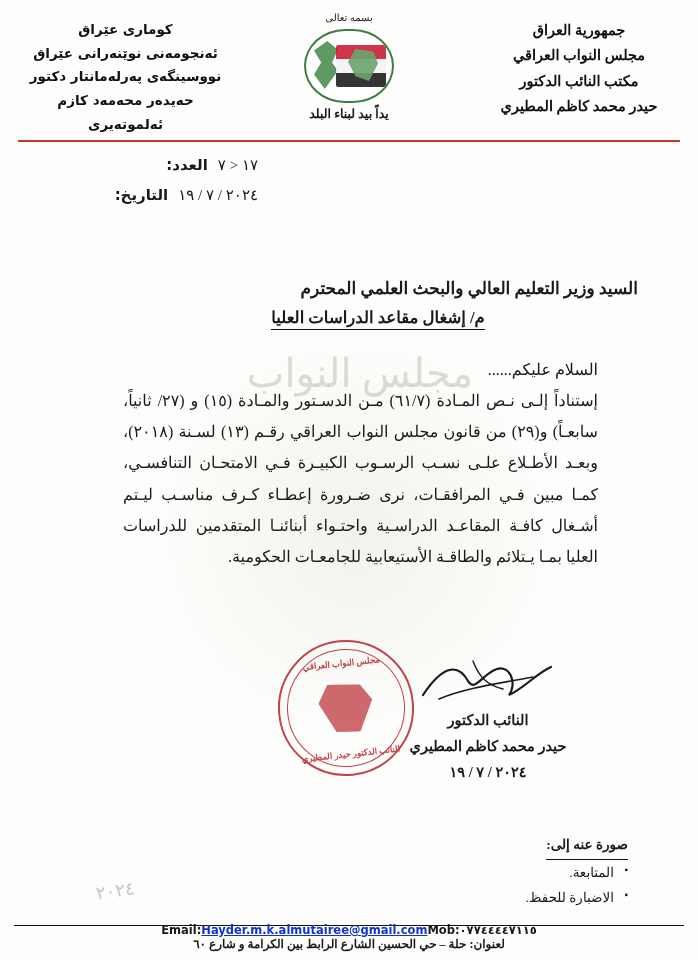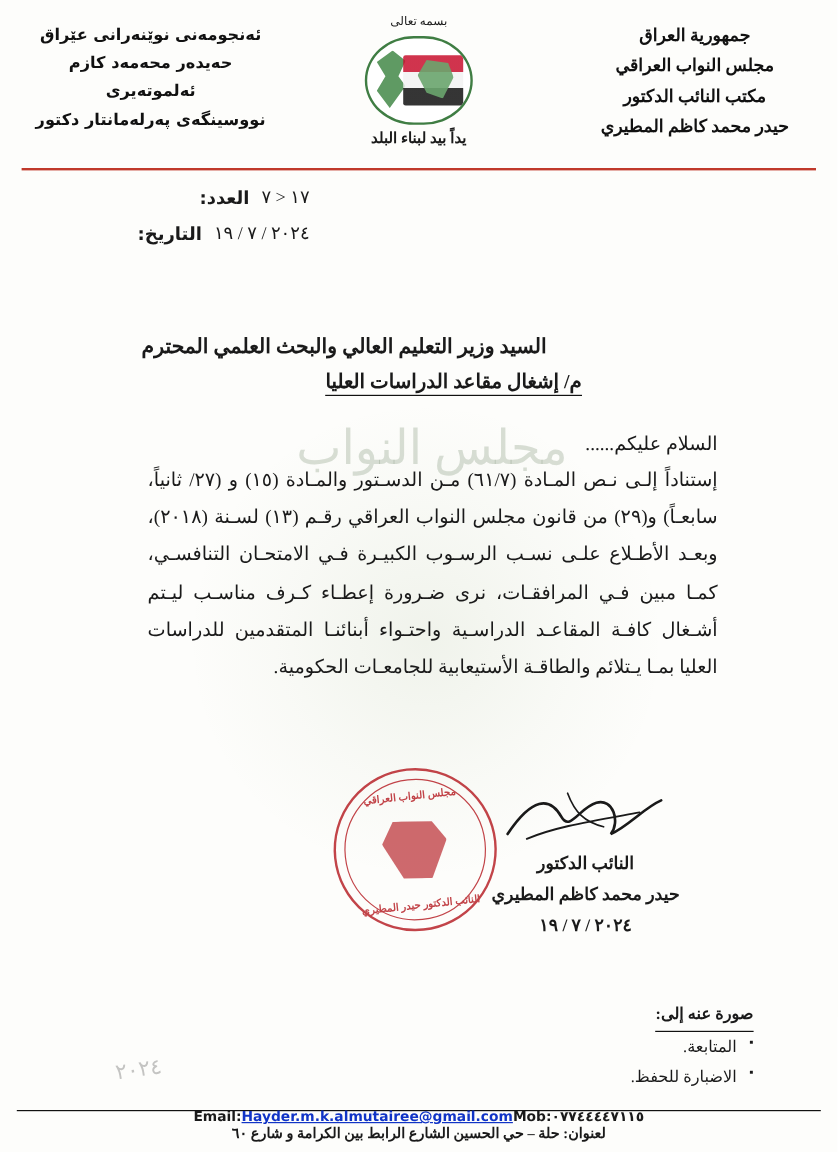--- a/index.html
+++ b/index.html
@@ -153,21 +153,21 @@
   }
   .meta-label { font-weight: bold; }
   .meta-value { font-family: "Liberation Serif", serif; }
 
   
   .to-line {
     position: absolute;
     top: 278px;
     right: 60px;
     width: 520px;
-    text-align: left;
+    text-align: right;
     font-size: 17px;
     font-weight: bold;
   }
   .subject {
     position: absolute;
     top: 308px;
     right: 60px;
     width: 520px;
     text-align: center;
     font-size: 16.5px;
@@ -334,23 +334,24 @@
       <div class="basmala">بسمه تعالى</div>
       <div class="emblem">
         <div class="eagle"></div>
         <div class="flag"></div>
         <div class="map"></div>
       </div>
       <div class="slogan">يداً بيد لبناء البلد</div>
     </div>
 
     <div class="hdr-col hdr-left">
+      <div>كوماری عێراق</div>
       <div>ئەنجومەنی نوێنەرانی عێراق</div>
+      <div>نووسینگەی پەرلەمانتار دکتور</div>
       <div>حەیدەر محەمەد کازم ئەلموتەیری</div>
-      <div>نووسینگەی پەرلەمانتار دکتور</div>
     </div>
   </div>
 
   <div class="red-rule"></div>
 
   <div class="meta">
     <div class="meta-row">
       <span class="meta-value">١٧ &lt; ٧</span>
       <span class="meta-label">العدد:</span>
     </div>

